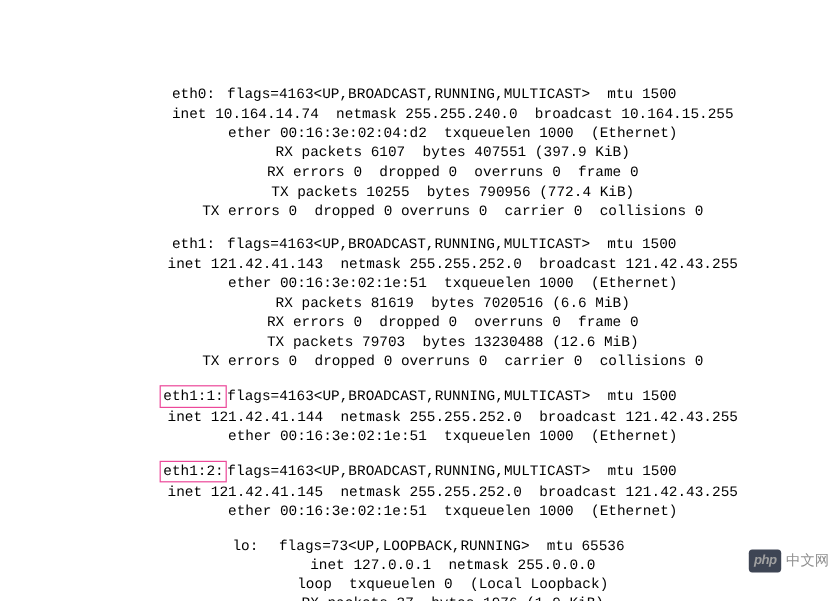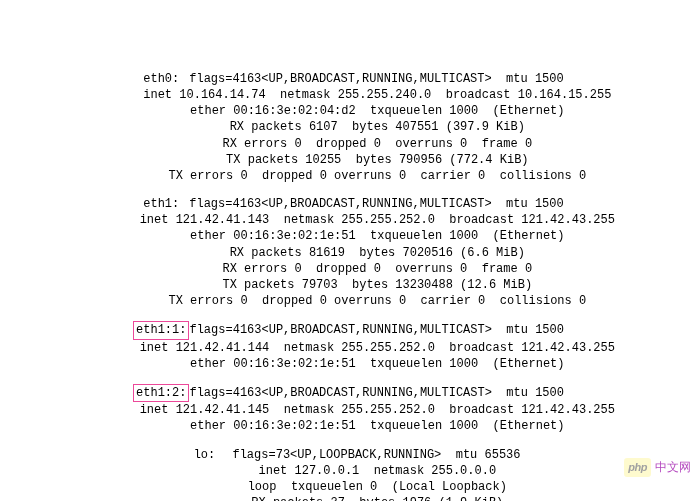--- a/index.html
+++ b/index.html
@@ -24,31 +24,31 @@
     position: absolute;
     right: 6px;
     bottom: 24px;
     display: flex;
     align-items: center;
     gap: 4px;
     opacity: 0.8;
     font-family: Arial, sans-serif;
   }
   .wm-badge {
-    background: #fef9c3;
+    background: #0f172a;
     color: #8a8a8a;
     font-weight: bold;
     font-size: 11px;
     padding: 2px 4px;
     border-radius: 3px;
     font-style: italic;
     letter-spacing: -0.5px;
   }
   .wm-text {
-    color: #a21caf;
+    color: #737373;
     font-size: 12px;
   }
   .block { margin-bottom: 12px; text-align: center; }
 </style>
 </head>
 <body>
 
 
 
 <div id="output"><div class="block"><div><span style="display: inline-block; min-width: 56px;"><span>eth0:</span></span><span>flags=4163&lt;UP,BROADCAST,RUNNING,MULTICAST&gt;  mtu 1500</span></div><div>        inet 10.164.14.74  netmask 255.255.240.0  broadcast 10.164.15.255</div><div>        ether 00:16:3e:02:04:d2  txqueuelen 1000  (Ethernet)</div><div>        RX packets 6107  bytes 407551 (397.9 KiB)</div><div>        RX errors 0  dropped 0  overruns 0  frame 0</div><div>        TX packets 10255  bytes 790956 (772.4 KiB)</div><div>        TX errors 0  dropped 0 overruns 0  carrier 0  collisions 0</div></div><div class="block"><div><span style="display: inline-block; min-width: 56px;"><span>eth1:</span></span><span>flags=4163&lt;UP,BROADCAST,RUNNING,MULTICAST&gt;  mtu 1500</span></div><div>        inet 121.42.41.143  netmask 255.255.252.0  broadcast 121.42.43.255</div><div>        ether 00:16:3e:02:1e:51  txqueuelen 1000  (Ethernet)</div><div>        RX packets 81619  bytes 7020516 (6.6 MiB)</div><div>        RX errors 0  dropped 0  overruns 0  frame 0</div><div>        TX packets 79703  bytes 13230488 (12.6 MiB)</div><div>        TX errors 0  dropped 0 overruns 0  carrier 0  collisions 0</div></div><div class="block"><div><span style="display: inline-block; min-width: 56px;"><span class="boxed">eth1:1:</span></span><span>flags=4163&lt;UP,BROADCAST,RUNNING,MULTICAST&gt;  mtu 1500</span></div><div>        inet 121.42.41.144  netmask 255.255.252.0  broadcast 121.42.43.255</div><div>        ether 00:16:3e:02:1e:51  txqueuelen 1000  (Ethernet)</div></div><div class="block"><div><span style="display: inline-block; min-width: 56px;"><span class="boxed">eth1:2:</span></span><span>flags=4163&lt;UP,BROADCAST,RUNNING,MULTICAST&gt;  mtu 1500</span></div><div>        inet 121.42.41.145  netmask 255.255.252.0  broadcast 121.42.43.255</div><div>        ether 00:16:3e:02:1e:51  txqueuelen 1000  (Ethernet)</div></div><div class="block"><div><span style="display: inline-block; min-width: 56px;"><span>lo:</span></span><span>flags=73&lt;UP,LOOPBACK,RUNNING&gt;  mtu 65536</span></div><div>        inet 127.0.0.1  netmask 255.0.0.0</div><div>        loop  txqueuelen 0  (Local Loopback)</div><div>        RX packets 37  bytes 1976 (1.9 KiB)</div></div></div>

